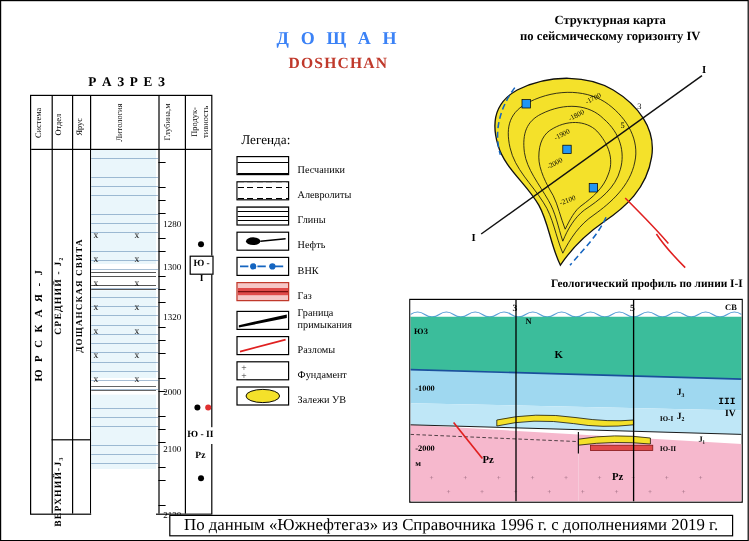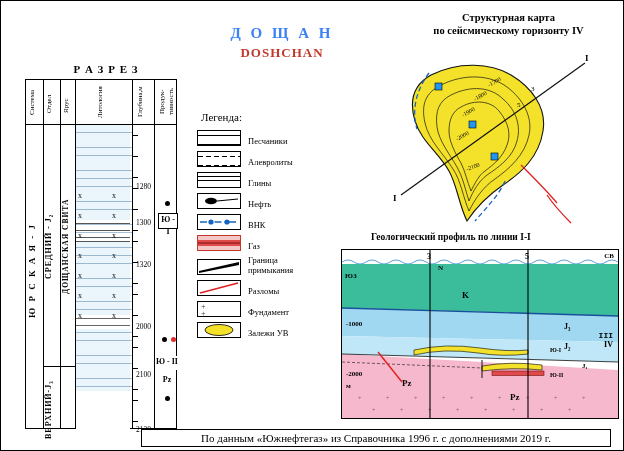--- a/index.html
+++ b/index.html
@@ -37,26 +37,26 @@
   #legend{left:196px;top:124px;width:152px;}
   .lrow{display:flex;align-items:flex-end;height:21px;}
   .lsym{width:44px;height:16px;border:1px solid #000;box-sizing:border-box;background:#fff;margin-right:7px;flex:0 0 44px;position:relative;overflow:hidden;}
   .ltxt{font-size:8.5px;line-height:10px;}
 
   
   #map-title{left:400px;top:10px;width:215px;font-size:10.5px;font-weight:bold;text-align:center;line-height:13px;}
   #map{left:370px;top:44px;width:248px;height:182px;}
 
   
-  #prof-title{left:370px;top:231px;width:248px;font-size:9.5px;font-weight:bold;text-align:left;}
+  #prof-title{left:370px;top:231px;width:248px;font-size:9.5px;font-weight:bold;text-align:right;}
   #profile{left:340px;top:248px;width:278px;height:170px;border:1px solid #000;box-sizing:border-box;background:#fff;}
   .plab{position:absolute;font-size:7px;font-weight:bold;}
 
   
-  #footer{left:140px;top:428px;width:470px;height:18px;border:1px solid #000;box-sizing:border-box;font-size:11px;text-align:center;line-height:17px;background:#fff;}
+  #footer{left:140px;top:428px;width:470px;height:18px;border:1px solid #000;box-sizing:border-box;font-size:14px;text-align:center;line-height:17px;background:#fff;}
 </style>
 </head>
 <body>
 
 <div id="root">
 
   <div class="abs" id="title-main">Д О Щ А Н</div>
   <div class="abs" id="title-sub">DOSHCHAN</div>
   <div class="abs" id="razrez">Р А З Р Е З</div>
 

